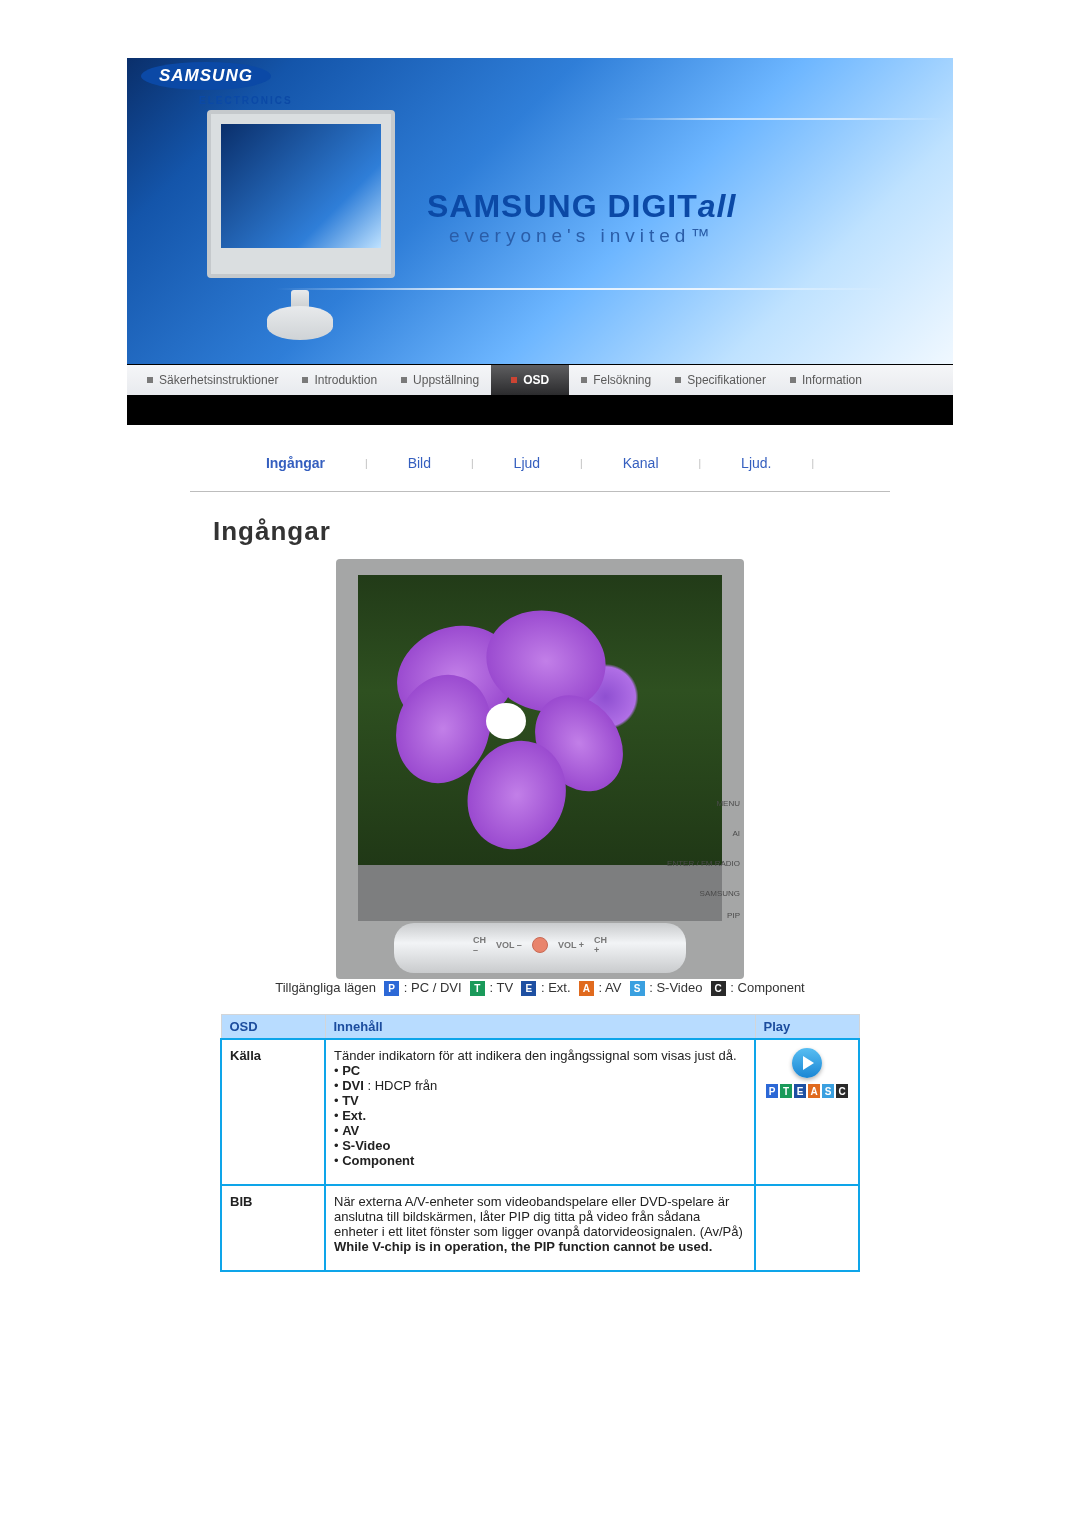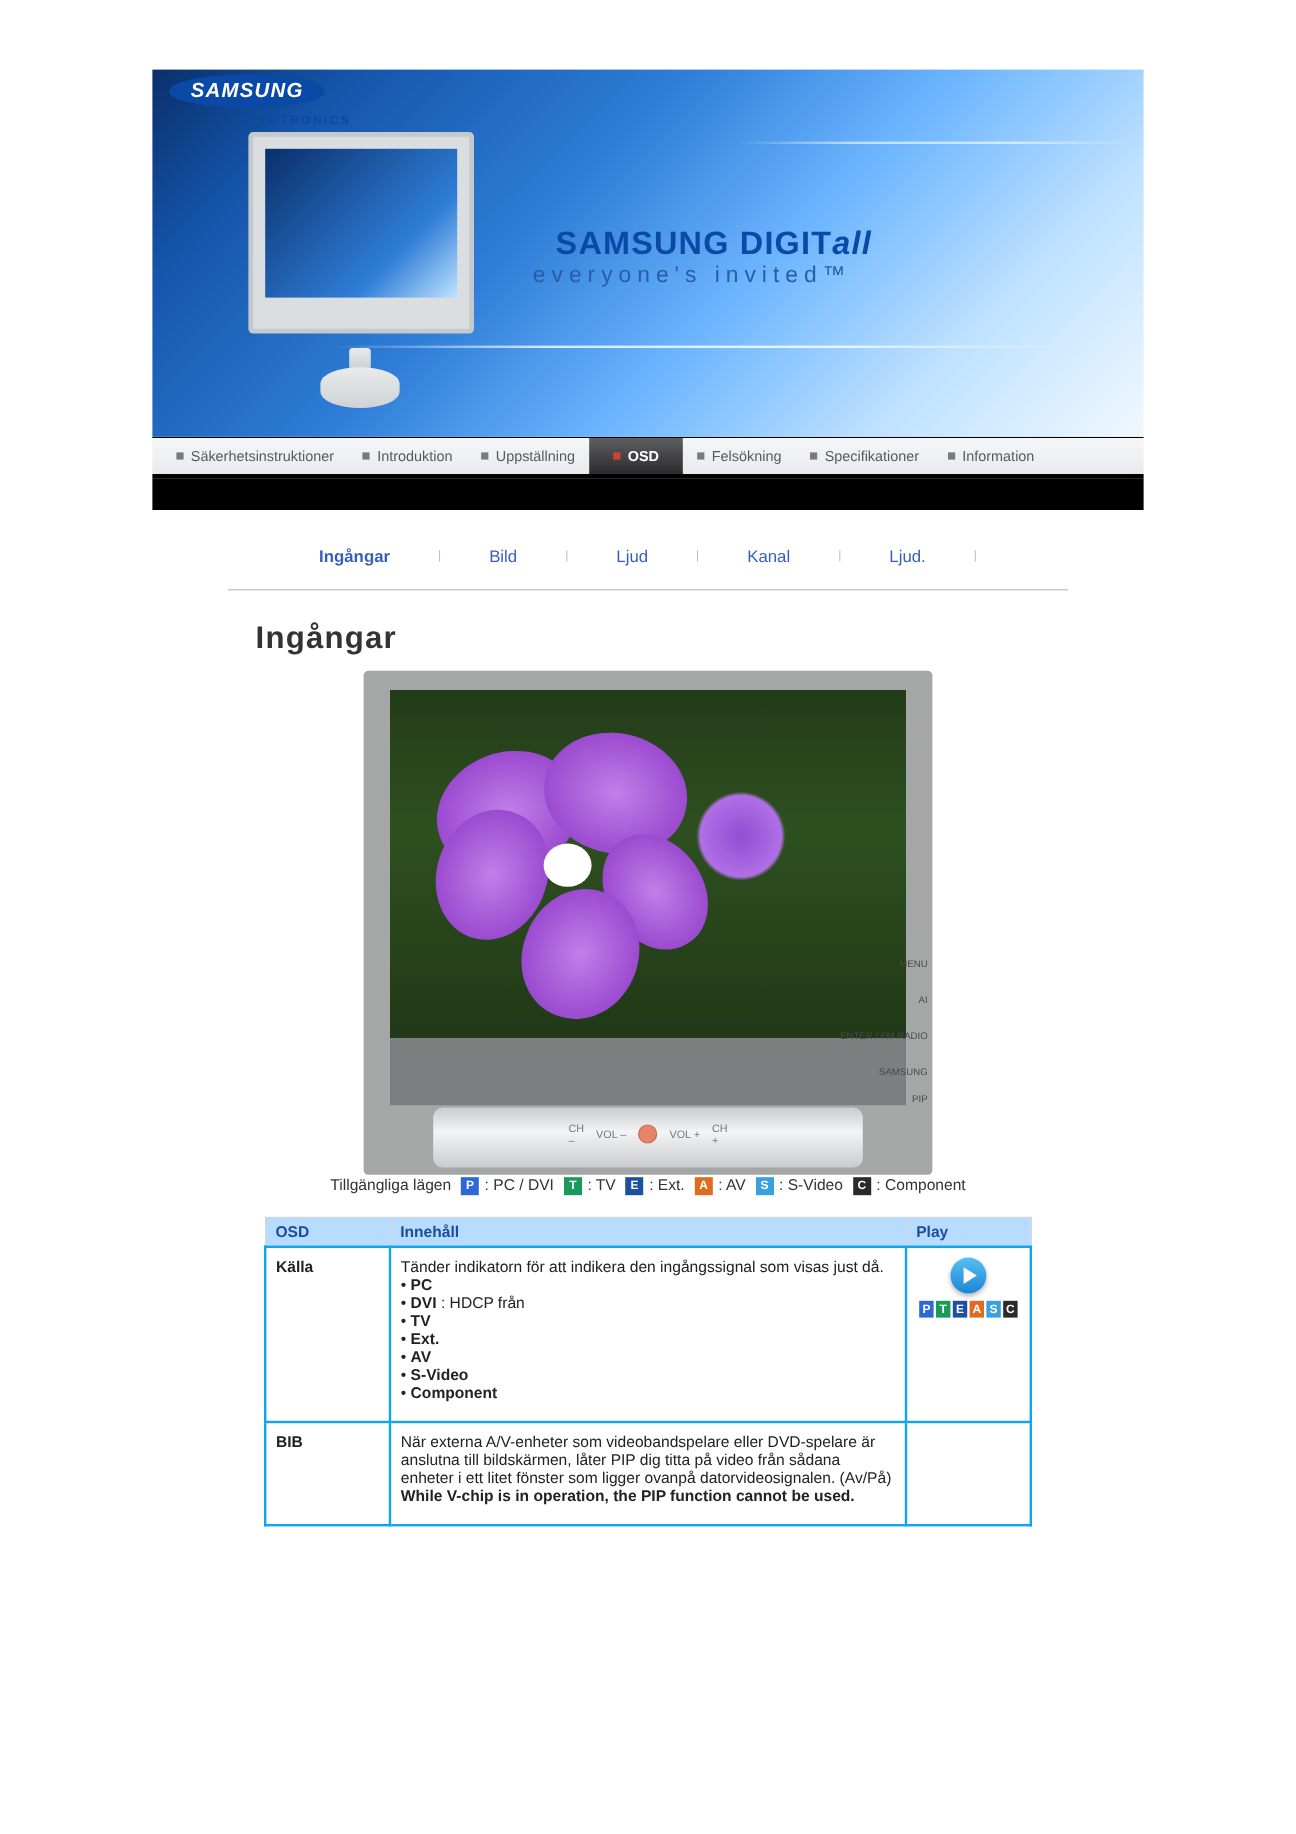--- a/index.html
+++ b/index.html
@@ -9,21 +9,21 @@
   .hero { position: relative; height: 306px; background: linear-gradient(135deg,#0a2f6b 0%, #1455aa 15%, #2f7ed8 40%, #6db6ff 60%, #bfe2ff 80%, #f0f8ff 100%); margin-top:58px;}
   .logo-samsung-wrap { position:absolute; top:4px; left:14px; }
   .logo-samsung { display:inline-block; background:#0b49a6; color:#fff; font-weight:bold; font-style:italic; padding:4px 18px; border-radius:50%/50%; font-size:17px; letter-spacing:1px; }
   .logo-electronics { color:#0b49a6; font-size:10px; font-weight:bold; letter-spacing:2px; margin-left:58px; }
   .hero-monitor { position:absolute; left:80px; top:52px; width:220px; height:230px; }
   .monitor-screen { position:absolute; width:180px; height:160px; background:#dadee0; border:4px solid #c5c9cc; border-radius:4px; }
   .monitor-screen .glass { position:absolute; top:10px; left:10px; right:10px; bottom:26px; background: linear-gradient(135deg,#0a2f6b 0%, #2f7ed8 70%, #bfe2ff 100%); }
   .monitor-stand { position:absolute; width:66px; height:34px; bottom:0; left:60px; background:linear-gradient(#e8eaec,#cfd3d6); border-radius:50%/40%; }
   .monitor-neck { position:absolute; width:18px; height:26px; bottom:24px; left:84px; background:linear-gradient(#e8eaec,#bfc3c6); border-radius:3px; }
   .hero-brand { position:absolute; left:300px; top:130px; text-align:center; color:#0b49a6; }
-  .brand-main { font-size:27px; font-weight:bold; letter-spacing:1px;margin-left:36px; }
+  .brand-main { font-size:32px; font-weight:bold; letter-spacing:1px; }
   .brand-ital { font-style: italic; }
   .brand-tag { letter-spacing:5px; font-size:19px; color:#2a5da8; }
   .flash-line{position:absolute;top:230px;left:18%;width:74%;height:2px;background:linear-gradient(to right,rgba(255,255,255,0)0%,#fff 30%,#fff 70%,rgba(255,255,255,0)100%);opacity:0.8;}
   .flash-line2{position:absolute;top:60px;right:8px;width:40%;height:2px;background:linear-gradient(to right,rgba(255,255,255,0)0%,#fff 30%,#fff 70%,rgba(255,255,255,0)100%);opacity:0.6;}
 
   
   .mainnav { display:flex; background:linear-gradient(#f5f6f8,#e8eaee); border-top:1px solid #000; border-bottom:4px solid #000; height:30px; align-items:center; padding:0 8px; gap:0; }
   .mainnav .item { display:flex; align-items:center; color:#5a5a5a; font-size:12px; padding:16px 12px; height:100%; cursor:pointer; }
   .mainnav .sq { display:inline-block; width:6px; height:6px; background:#7a7a7a; margin-right:6px; }
   .mainnav .item.active { background:linear-gradient(#5e5e60,#2b2b2d); color:#fff; font-weight:bold; padding:0 20px; }
@@ -34,29 +34,29 @@
   .subnav { display:flex; justify-content:center; gap:40px; padding:30px 0 16px; font-size:14px; }
   .subnav a { color:#355fbf; text-decoration:none; cursor:pointer; }
   .subnav a.active { font-weight:bold; }
   .divider-bar { width:700px; height:1px; background:#bdbdbd; margin:4px auto 10px; }
   .subnav .sep { color:#bbb; font-size:10px; align-self:center; }
 
   
   h1.title { font-size:26px; color:#333; margin:24px 0 12px 86px; font-weight:bold; letter-spacing:1px; }
 
   
-  .product-fig { width:454px; height:420px; margin:0 auto; position:relative;padding-left:20px; }
+  .product-fig { width:408px; height:420px; margin:0 auto; position:relative; }
   .fig-body { position:absolute; inset:0; background:#a5a6a6; border-radius:4px; }
   .fig-screen { position:absolute; top:16px; left:22px; right:22px; height:290px; background:#000; overflow:hidden; }
   .flower-bg { position:absolute; inset:0; background: radial-gradient(circle at 68% 42%, #8f4fd1 0%, #b06fe6 10%, transparent 11%), radial-gradient(circle at 50% 50%, transparent 0%, transparent 100%), linear-gradient( #223b18 0%, #2e5020 40%, #203816 100%); }
   .petal { position:absolute; width:120px; height:100px; background: radial-gradient(ellipse at center,#c27fe8 0%,#9b4bd0 70%,#7b34b3 100%); border-radius:50% 50% 48% 50%; }
   .p1{top:52px;left:38px;transform:rotate(-20deg);} .p2{top:36px;left:128px;transform:rotate(12deg);} .p3{top:108px;left:30px;transform:rotate(-72deg);width:110px;height:92px;} .p4{top:128px;left:170px;transform:rotate(55deg);width:102px;height:80px;} .p5{top:172px;left:104px;transform:rotate(110deg);width:110px;height:96px;}
   .pistil{position:absolute;top:128px;left:128px;width:40px;height:36px;border-radius:50%;background:#fff;}
   .fig-bezel-bottom { position:absolute; top:306px; left:22px; right:22px; height:56px; background:#7d7e7f; }
-  .fig-base { position:absolute; bottom:6px; left:58px; right:58px; height:50px; background:linear-gradient(#c9cbcd,#f2f4f6 40%,#c9cbcd); border-radius:8px; }
+  .fig-base { position:absolute; bottom:6px; left:58px; right:58px; height:50px; background:linear-gradient(#c9cbcd,#f2f4f6 40%,#c9cbcd); border-radius:20px;font-weight:bold; }
   .fig-controls { position:absolute; bottom:18px; left:50%; transform:translateX(-50%); display:flex; gap:10px; font-size:9px; color:#777; align-items:center; }
   .fig-controls .pbtn{background:#e9846c;border-radius:50%;width:14px;height:14px;border:1px solid #c86a55;}
   .fig-side-lbl { position:absolute; right:4px; font-size:8px; color:#4a4a4a; text-align:right; }
 
   
   .modes { text-align:center; font-size:13px; color:#333; padding:1px 0 8px; }
   .mb { display:inline-block; width:15px; height:15px; color:#fff; font-size:10px; line-height:15px; font-weight:bold; text-align:center; vertical-align:middle; margin:0 1px; }
   .mP{background:#2c68d6;} .mT{background:#1a9a5a;} .mE{background:#1e50a2;} .mA{background:#e06a1e;} .mS{background:#3aa0e0;} .mC{background:#2a2a2a;}
 
   

